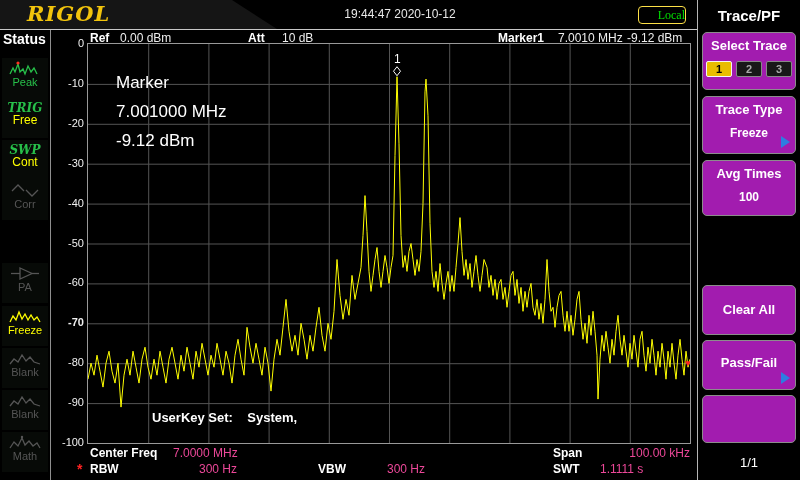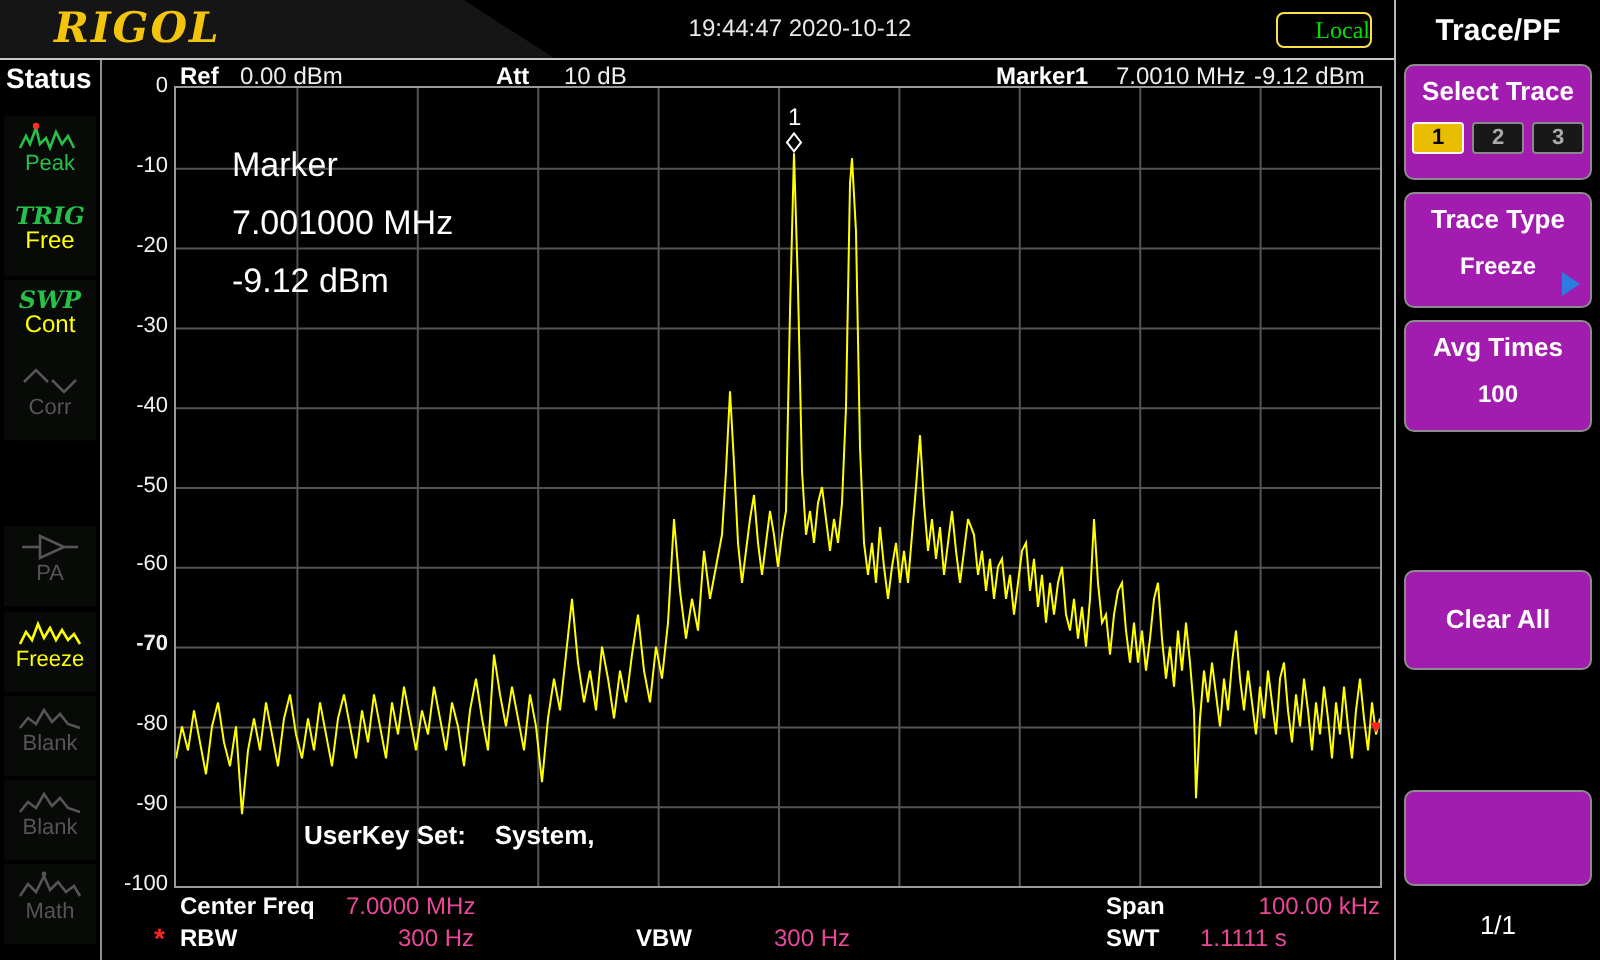--- a/index.html
+++ b/index.html
@@ -232,18 +232,22 @@
   <div class="abs mbtn" style="top:160px; height:56px">
     <div class="mlbl">Avg Times</div>
     <div class="mval">100</div>
   </div>
 
 
   <div class="abs mbtn" style="top:285px; height:50px">
     <div class="mlbl" style="margin-top:16px">Clear All</div>
   </div>
 
+  <div class="abs mbtn" style="top:340px; height:50px">
+    <div class="mlbl" style="margin-top:14px">Pass/Fail</div>
+    <div class="arrow"></div>
+  </div>
 
   <div class="abs mbtn" style="top:395px; height:48px"></div>
 
   <div class="abs" id="page-ind">1/1</div>
 
 </div>
 
 </body></html>

